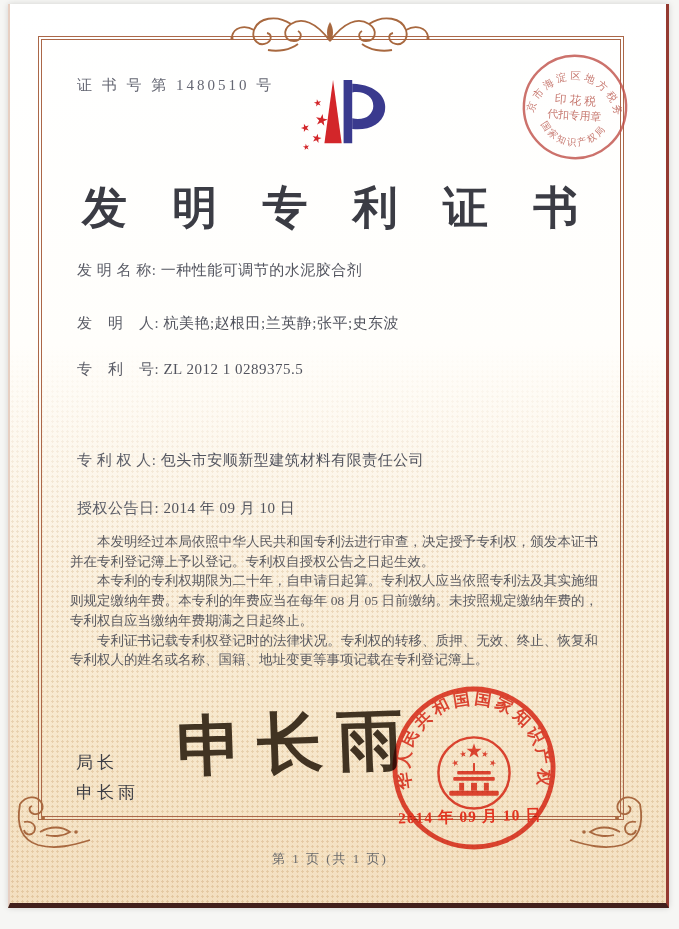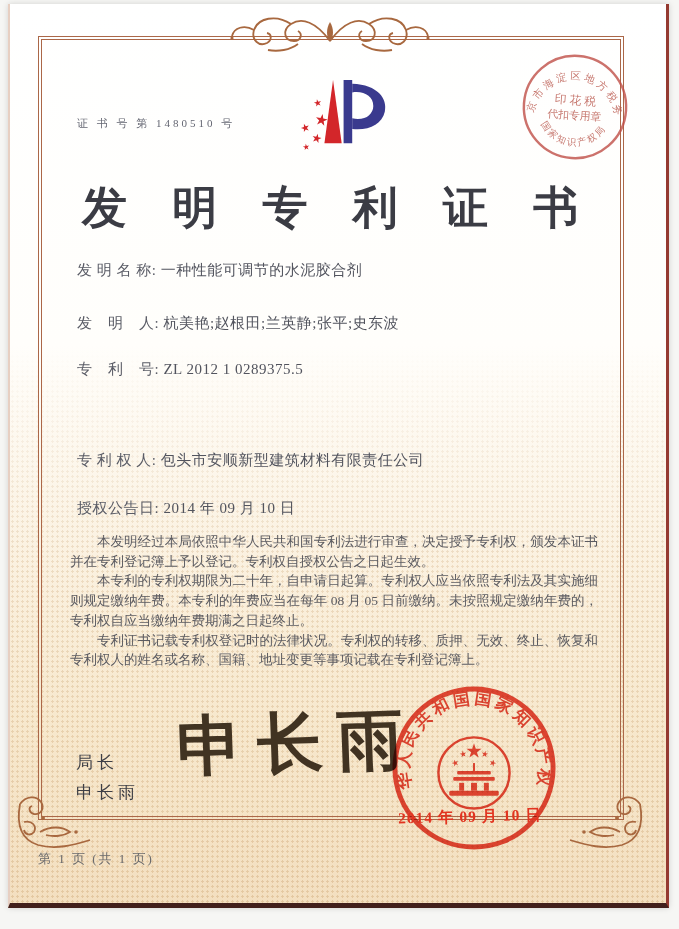--- a/index.html
+++ b/index.html
@@ -31,21 +31,21 @@
   .frame{
     position:absolute;left:28px;top:32px;width:584px;height:782px;
     border:1px solid #ab6748;
   }
   .frame::after{
     content:"";position:absolute;inset:2px;border:1px solid #ab6748;
   }
   .ornament{position:absolute;pointer-events:none;}
   .cert-number{
     position:absolute;left:67px;top:72px;
-    font-size:11px;letter-spacing:3px;color:#646672;margin-top:40px;
+    font-size:15px;letter-spacing:3px;color:#646672;
   }
   .logo{position:absolute;left:278px;top:72px;}
   .tax-stamp{position:absolute;left:506px;top:44px;opacity:.8;transform:rotate(4deg);}
   .title{
     position:absolute;left:28px;top:174px;width:584px;
     text-align:center;font-size:45px;font-weight:600;color:#3b3c44;
     letter-spacing:17px;text-indent:17px;
   }
   .field-row{
     position:absolute;left:67px;width:520px;
@@ -69,21 +69,21 @@
     transform:rotate(-2deg);font-weight:600;white-space:nowrap;
   }
   .seal{position:absolute;left:380px;top:680px;opacity:.92;mix-blend-mode:multiply;}
   .seal-date{
     position:absolute;left:388px;top:802px;width:190px;
     font-size:15.5px;font-weight:700;color:#e23420;letter-spacing:1px;
     transform:rotate(-1.5deg);white-space:nowrap;
   }
   .footer{
     position:absolute;left:28px;top:846px;width:584px;
-    text-align:left;font-size:13px;color:#6b6b6d;letter-spacing:2px;
+    text-align:center;font-size:13px;color:#6b6b6d;letter-spacing:2px;
   }
 </style>
 </head>
 <body>
 
 <div id="root">
   <div class="page">
 
     <div class="texture"></div>
 

